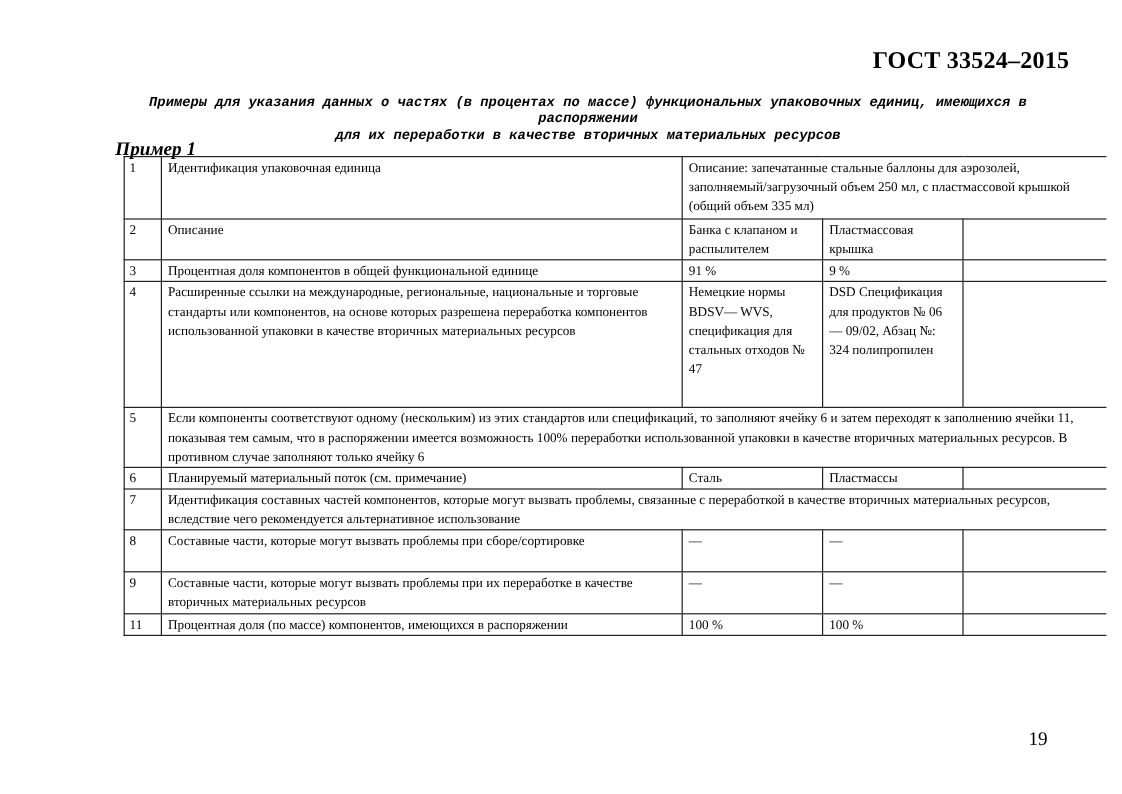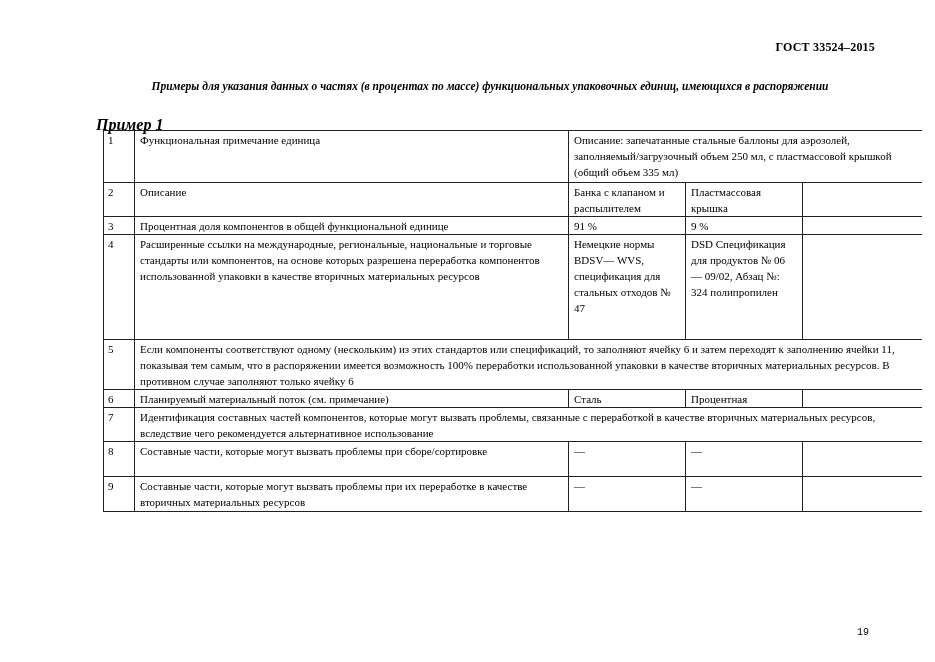--- a/index.html
+++ b/index.html
@@ -1,27 +1,27 @@
 <!DOCTYPE html>
 <html><head>
   <meta charset="utf-8">
   <style>
     html, body { margin: 0; padding: 0; background: #ffffff; }
     body {
       width: 935px; height: 662px; position: relative; overflow: hidden;
       font-family: "Liberation Serif", "DejaVu Serif", serif; color: #000;
     }
     .doc-code {
-      position: absolute; top: 40px; right: 60px;
-      font-weight: bold; font-size: 12px; letter-spacing: 0.2px;
+      position: absolute; top: 40px; right: 44px;
+      font-weight: bold; font-size: 20px; letter-spacing: 0.2px;
     }
     .caption {
       position: absolute; top: 79px; left: 90px; width: 800px;
       text-align: center; font-weight: bold; font-style: italic;
-      font-size: 11.5px; line-height: 14px;
+      font-size: 11.5px; line-height: 14px; font-family: Liberation Mono, monospace;
     }
     .example-label {
       position: absolute; top: 116px; left: 96px;
       font-weight: bold; font-style: italic; font-size: 16px;
     }
     table.main {
       position: absolute; top: 130px; left: 103px;
       border-collapse: collapse; table-layout: fixed;
       width: 818px;
       font-size: 11px; line-height: 16px;
@@ -32,48 +32,48 @@
     }
     table.main td.num { padding-left: 4px; }
     table.main tr.r1 td { height: 50px; }
     table.main tr.r4 td { height: 103px; }
     table.main tr.r8 td, table.main tr.r9 td { height: 33px; }
     table.main tr.r9 td { border-top-style: dotted; border-top-color: #999; }
     table.main tr.r10 td { height: 33px; }
     table.main td.open-right { border-right: none; margin-top: 32px; }
     .page-number {
       position: absolute; top: 608px; left: 857px;
-      font-size: 10px;
-      font-family: Liberation Mono, monospace;
-      margin-top: 19px;
+      font-size: 16px;
+      font-family: Liberation Serif, serif;
     }
   </style>
 </head>
 <body>
 
 <div class="doc-code">ГОСТ 33524–2015</div>
 
 <div class="caption">
   <div>Примеры для указания данных о частях (в процентах по массе) функциональных упаковочных единиц, имеющихся в распоряжении</div>
+  <div>для их переработки в качестве вторичных материальных ресурсов</div>
 </div>
 
 <div class="example-label">Пример 1</div>
 
 <table class="main">
   <colgroup>
     <col style="width:31px">
     <col style="width:434px">
     <col style="width:117px">
     <col style="width:117px">
     <col style="width:119px">
   </colgroup>
   <tbody>
     <tr class="r1">
       <td class="num">1</td>
-      <td>Функциональная примечание единица</td>
+      <td>Идентификация упаковочная единица</td>
       <td colspan="3" class="open-right">Описание: запечатанные стальные баллоны для аэрозолей, заполняемый/загрузочный объем 250 мл, с пластмассовой крышкой (общий объем 335 мл)</td>
     </tr>
     <tr>
       <td class="num">2</td>
       <td>Описание</td>
       <td>Банка с клапаном и распылителем</td>
       <td>Пластмассовая крышка</td>
       <td class="open-right"></td>
     </tr>
     <tr>
@@ -91,37 +91,44 @@
       <td class="open-right"></td>
     </tr>
     <tr>
       <td class="num">5</td>
       <td colspan="4" class="open-right">Если компоненты соответствуют одному (нескольким) из этих стандартов или спецификаций, то заполняют ячейку 6 и затем переходят к заполнению ячейки 11, показывая тем самым, что в распоряжении имеется возможность 100% переработки использованной упаковки в качестве вторичных материальных ресурсов. В противном случае заполняют только ячейку 6</td>
     </tr>
     <tr>
       <td class="num">6</td>
       <td>Планируемый материальный поток (см. примечание)</td>
       <td>Сталь</td>
-      <td>Процентная</td>
+      <td>Пластмассы</td>
       <td class="open-right"></td>
     </tr>
     <tr>
       <td class="num">7</td>
       <td colspan="4" class="open-right">Идентификация составных частей компонентов, которые могут вызвать проблемы, связанные с переработкой в качестве вторичных материальных ресурсов, вследствие чего рекомендуется альтернативное использование</td>
     </tr>
     <tr class="r8">
       <td class="num">8</td>
       <td>Составные части, которые могут вызвать проблемы при сборе/сортировке</td>
       <td>—</td>
       <td>—</td>
       <td class="open-right"></td>
     </tr>
     <tr class="r9">
       <td class="num">9</td>
       <td>Составные части, которые могут вызвать проблемы при их переработке в качестве вторичных материальных ресурсов</td>
       <td>—</td>
       <td>—</td>
       <td class="open-right"></td>
     </tr>
+    <tr>
+      <td class="num">11</td>
+      <td>Процентная доля (по массе) компонентов, имеющихся в распоряжении</td>
+      <td>100 %</td>
+      <td>100 %</td>
+      <td class="open-right"></td>
+    </tr>
   </tbody>
 </table>
 
 <div class="page-number">19</div>
 
 </body></html>

